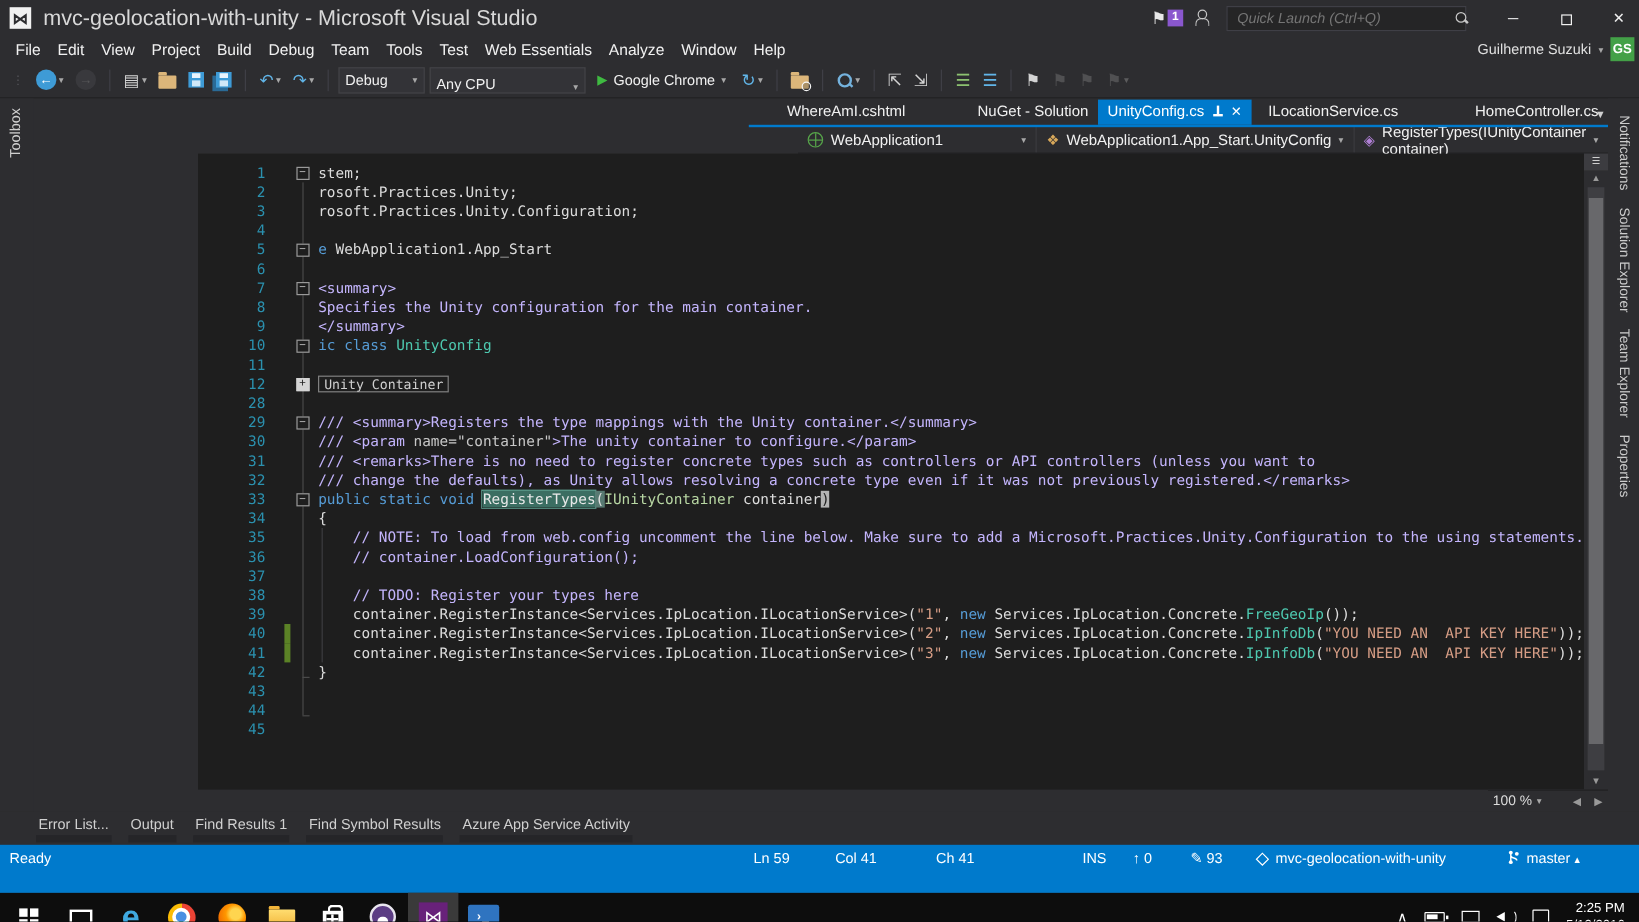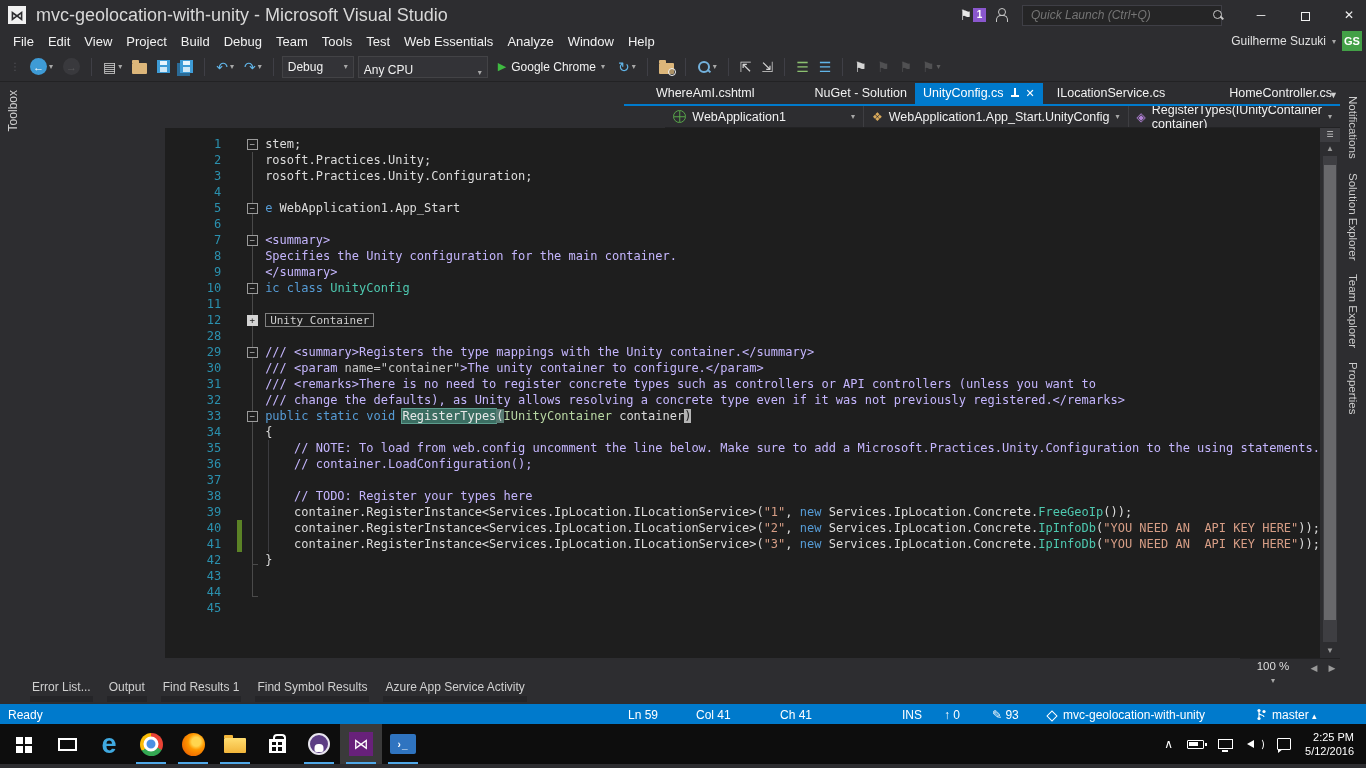--- a/index.html
+++ b/index.html
@@ -110,33 +110,33 @@
 
   
   #vscroll { width:20px; background:#2d2d30; display:flex; flex-direction:column; align-items:center; }
   #splitter { width:20px; height:14px; background:#3c3c40; color:#d0d0d0; font-size:8px; text-align:center; line-height:14px; }
   .sc-arrow { color:#999; font-size:8px; height:14px; line-height:14px; }
   #vtrack { flex:1; width:14px; position:relative; background:#3e3e42; margin:0 0 2px; }
   #vthumb { position:absolute; left:1px; top:9px; width:12px; height:455px; background:#68686b; }
 
   
   #hscroll-row { height:18px; display:flex; align-items:center; background:#2d2d30; border-top:1px solid #222224; }
-  #zoom-combo { width:66px; height:16px; display:flex; align-items:center; font-size:11.5px; color:#dcdcdc; padding:0 4px; gap:4px;flex-direction:column; }
+  #zoom-combo { width:66px; height:16px; display:flex; align-items:center; font-size:11.5px; color:#dcdcdc; padding:0 4px; gap:4px; }
   .h-arrow { width:16px; text-align:center; color:#999; font-size:9px; }
   #htrack { flex:1; height:12px; position:relative; background:#3e3e42; margin-right:2px; }
   #hthumb { position:absolute; left:69px; top:1px; width:1105px; height:10px; background:#68686b; }
 
   
   #bottom-tabs { height:28px; background:#2d2d30; display:flex; align-items:flex-start; padding-left:30px; }
   .btab { margin-right:14px; font-size:12px; color:#d0d0d0; }
   .btab .lbl { display:block; padding:4px 2px 2px; }
   .btab .strip { display:block; height:6px; background:#252528; }
 
   
-  #status-bar { position:relative; height:20px; background:#007acc; color:#fff; font-size:12px; }
+  #status-bar { position:relative; height:40px; background:#007acc; color:#fff; font-size:12px; }
   #status-bar span.abs { position:absolute; top:4px; }
   .ic-repo { display:inline-block; width:8px; height:8px; border:1.5px solid #fff; transform:rotate(45deg); margin-right:7px; vertical-align:-1px; }
   .ic-branch { display:inline-block; margin-right:5px; vertical-align:-2px; }
 
   
   #taskbar { height:40px; background:#0d0d0d; display:flex; align-items:stretch; }
   #start-btn { width:46px; display:flex; align-items:center; justify-content:center; }
   .ic-win { position:relative; width:7px; height:7px; background:#fff; box-shadow:9px 0 #fff, 0 9px #fff, 9px 9px #fff; margin:-8px 8px 0 0; }
   #cortana-box { width:346px; margin:2px 0; background:#2e2e2e; border:1px solid #3a3a3a; display:flex; align-items:center; padding:0 10px; gap:10px; }
   .cortana-ring { width:15px; height:15px; border:2px solid #e8e8e8; border-radius:50%; flex:none; }

